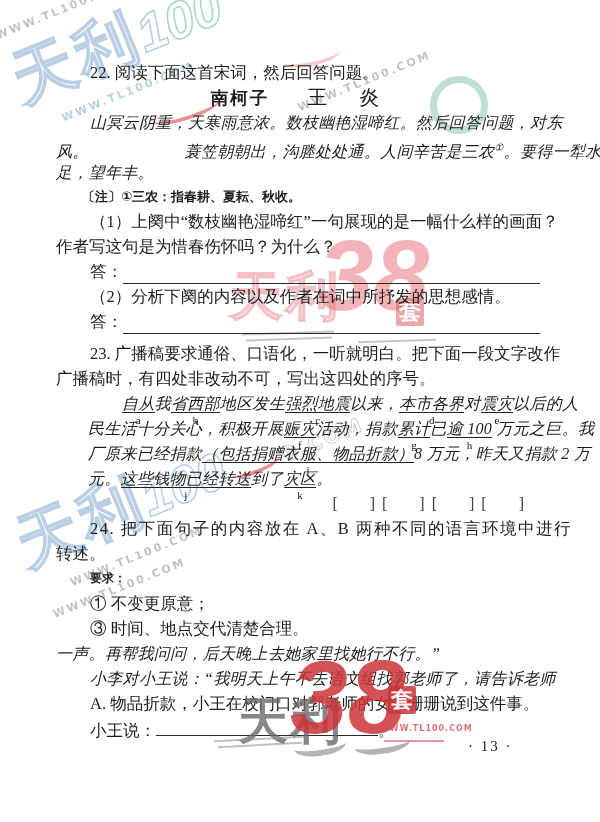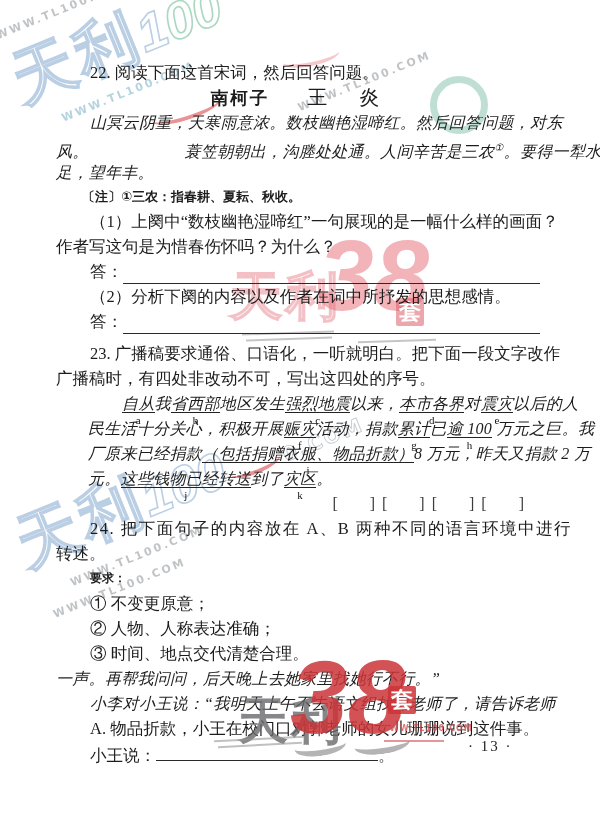--- a/index.html
+++ b/index.html
@@ -159,21 +159,20 @@
 
     <div class="row brrow">
       <span>[　　]</span><span>[　　]</span><span>[　　]</span><span>[　　]</span>
     </div>
 
     <div class="row ind" style="letter-spacing:1.5px;">24. 把下面句子的内容放在 A、B 两种不同的语言环境中进行</div>
     <div class="row">转述。</div>
 
     <div class="row ind bold-sans">要求：</div>
     <div class="row ind">① 不变更原意；</div>
-    <div class="row ind">② 人物、人称表达准确；</div>
     <div class="row ind">③ 时间、地点交代清楚合理。</div>
 
     <div class="row kai">一声。再帮我问问，后天晚上去她家里找她行不行。”</div>
     <div class="row ind kai">小李对小王说：“我明天上午不去语文组找郭老师了，请告诉老师</div>
 
     <div class="row ind">A. 物品折款，小王在校门口对郭老师的女儿珊珊说到这件事。</div>
 
     <div class="row ind">
       <span>小王说：</span><span class="sayblank"></span><span>。</span>
     </div>

